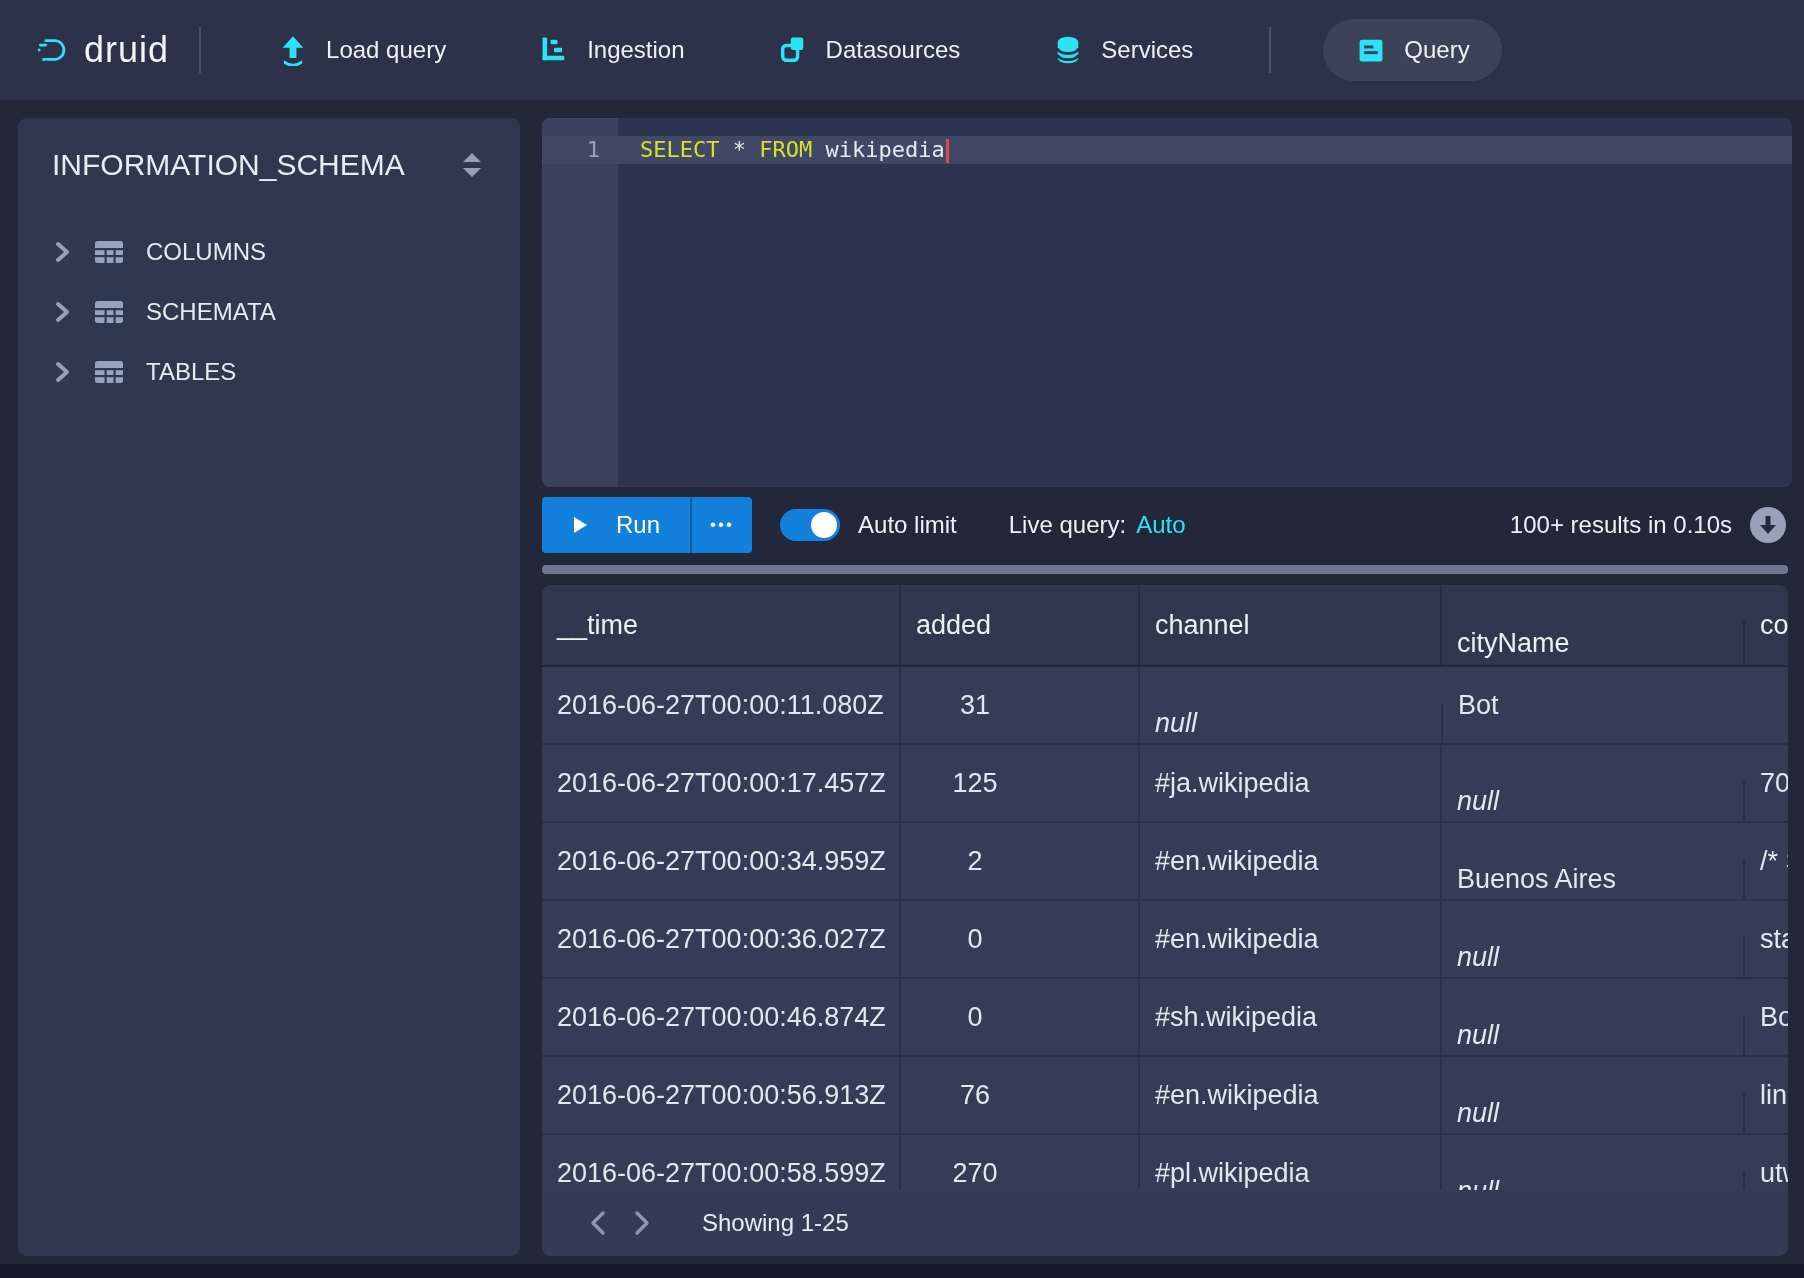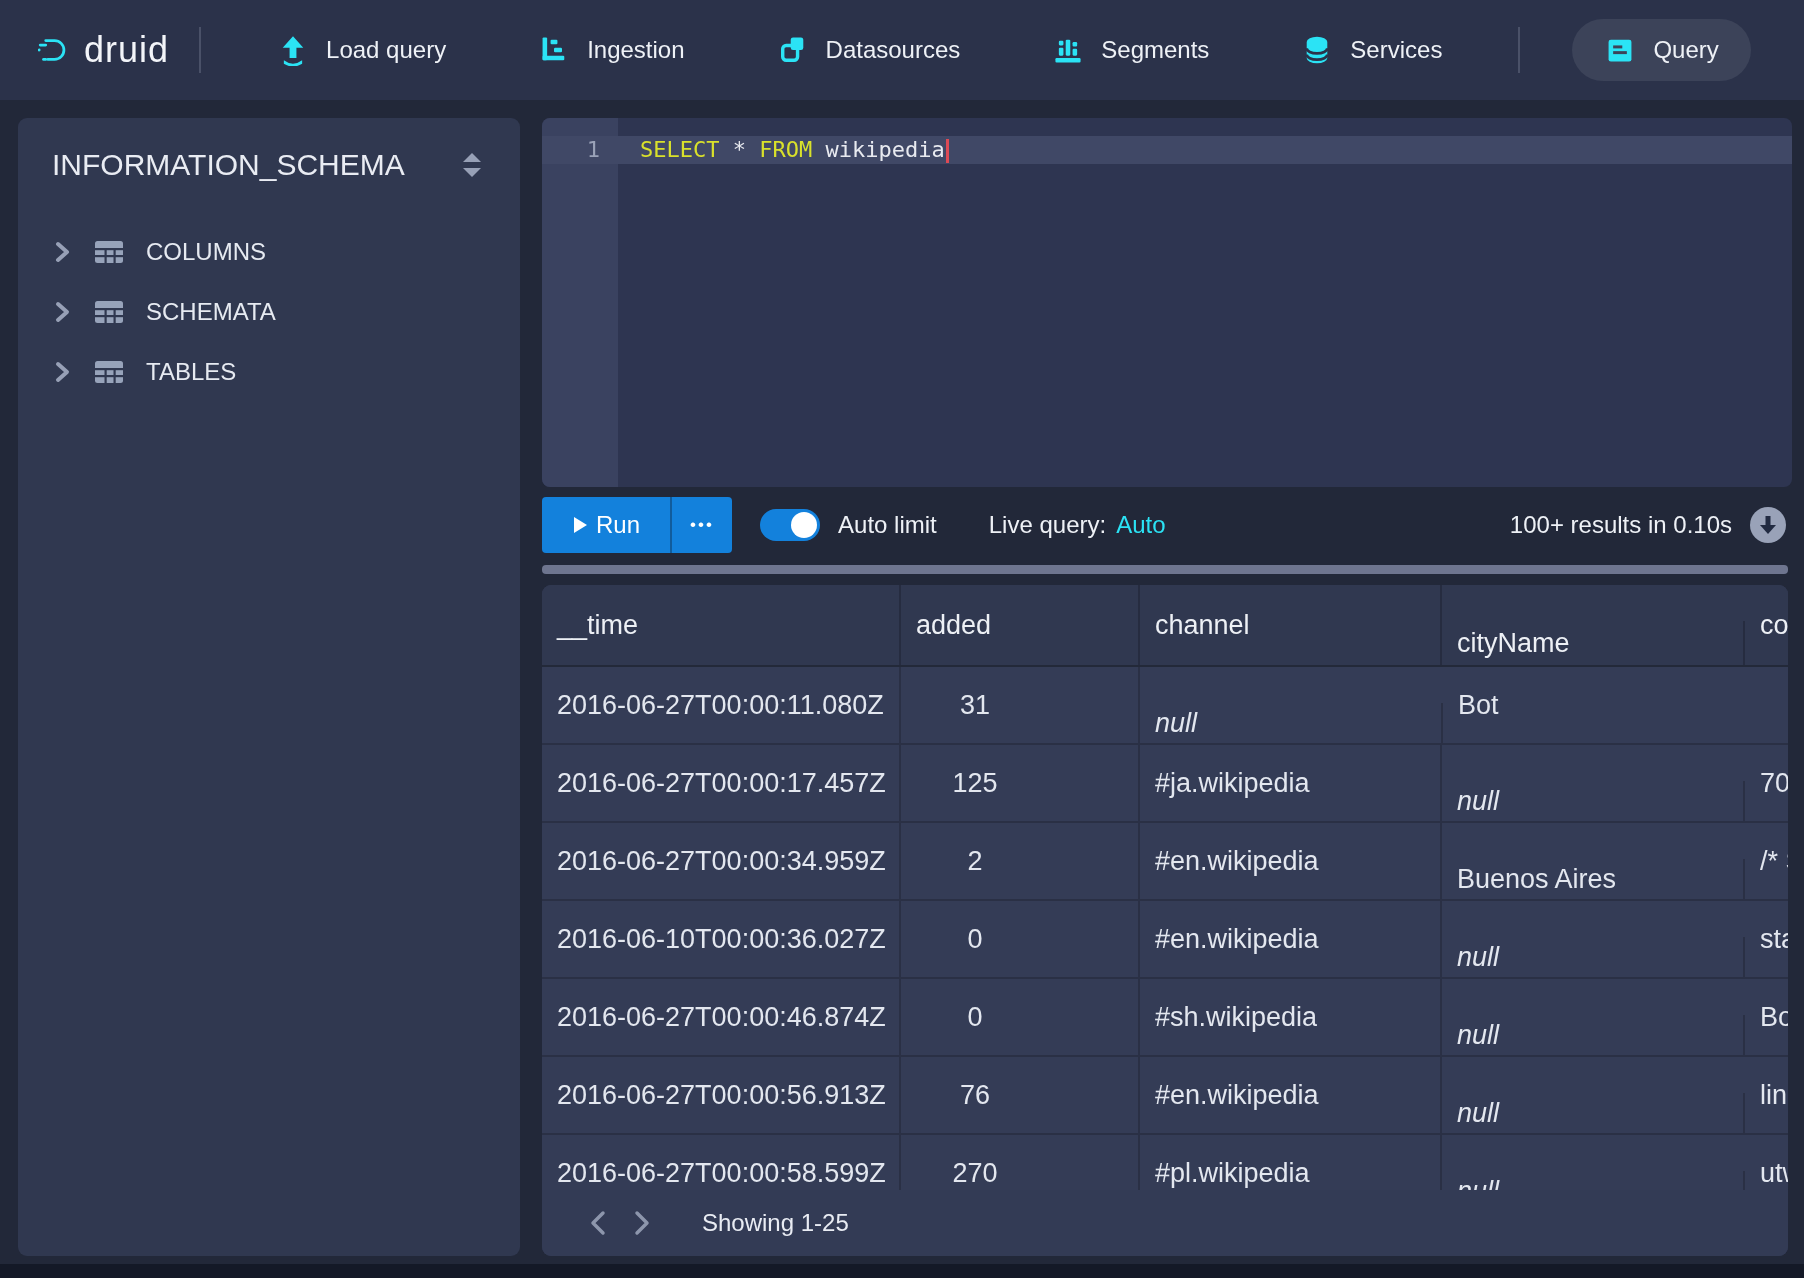--- a/index.html
+++ b/index.html
@@ -60,21 +60,21 @@
   }
   .tok-kw { color:#d9e12b; }
   .tok-plain { color:#e8eaf0; }
   .cursor { display:inline-block; width:3px; height:24px; background:#dd4a55; vertical-align:middle; margin-left:1px; }
   
   .runbar {
     position:absolute; left:542px; top:487px; width:1246px; height:76px;
     display:flex; align-items:center;
   }
   .btn-run { display:flex; height:56px; background:#1381dc; border-radius:4px; overflow:hidden; cursor:pointer; }
-  .run-main { display:flex; align-items:center; gap:8px; padding:0 30px; }
+  .run-main { display:flex; align-items:center; gap:28px; padding:0 30px; }
   .run-label { font-size:24px; color:#ffffff; }
   .run-sep { width:2px; background:rgba(15,22,36,0.35); }
   .run-more { width:60px; display:flex; align-items:center; justify-content:center; color:#fff; font-size:17px; letter-spacing:2px; }
   .toggle { position:relative; width:60px; height:32px; border-radius:16px; background:#1381dc; margin-left:28px; cursor:pointer; }
   .toggle .knob { position:absolute; right:3px; top:3px; width:26px; height:26px; border-radius:50%; background:#fff; }
   .auto-limit-label { font-size:24px; margin-left:18px; }
   .live-wrap { margin-left:52px; font-size:24px; display:flex; gap:10px; }
   .live-val { color:#2be3f5; cursor:pointer; }
   .rb-spacer { flex:1; }
   .results-stat { font-size:24px; }
@@ -148,31 +148,20 @@
       <span>Ingestion</span>
     </div>
     <div class="nav-item">
       <svg class="nav-icon" viewBox="0 0 28 28">
         <rect x="12" y="3" width="11" height="11" rx="2" fill="#2be3f5"></rect>
         <rect x="5" y="10" width="13" height="13" rx="3" fill="none" stroke="#2be3f5" stroke-width="3"></rect>
       </svg>
       <span>Datasources</span>
     </div>
     <div class="nav-item">
-      <svg class="nav-icon" viewBox="0 0 28 28" fill="#2be3f5">
-        <rect x="3" y="21" width="22" height="4" rx="1"></rect>
-        <rect x="6" y="12" width="4" height="7" rx="1"></rect>
-        <rect x="6" y="6" width="4" height="4" rx="1"></rect>
-        <rect x="12" y="5" width="4" height="14" rx="1"></rect>
-        <rect x="18" y="13" width="4" height="6" rx="1"></rect>
-        <rect x="18" y="7" width="4" height="4" rx="1"></rect>
-      </svg>
-      <span>Segments</span>
-    </div>
-    <div class="nav-item">
       <svg class="nav-icon" viewBox="0 0 28 28">
         <path d="M5 7 a9 4.5 0 0 1 18 0 v14 a9 4.5 0 0 1 -18 0 z" fill="#2be3f5"></path>
         <path d="M5 12.5 a9 4.5 0 0 0 18 0" fill="none" stroke="#2b324a" stroke-width="2.4"></path>
         <path d="M5 18 a9 4.5 0 0 0 18 0" fill="none" stroke="#2b324a" stroke-width="2.4"></path>
       </svg>
       <span>Services</span>
     </div>
 
     <div class="nav-divider"></div>
 
@@ -298,21 +287,21 @@
     <div class="td c-comment">70:</div>
   </div>
         <div class="tr">
     <div class="td c-time">2016-06-27T00:00:34.959Z</div>
     <div class="td c-added">2</div>
     <div class="td c-channel">#en.wikipedia</div>
     <div class="td c-city">Buenos Aires</div>
     <div class="td c-comment">/* S</div>
   </div>
         <div class="tr">
-    <div class="td c-time">2016-06-10T00:00:36.027Z</div>
+    <div class="td c-time">2016-06-27T00:00:36.027Z</div>
     <div class="td c-added">0</div>
     <div class="td c-channel">#en.wikipedia</div>
     <div class="td c-city null-val">null</div>
     <div class="td c-comment">stat</div>
   </div>
         <div class="tr">
     <div class="td c-time">2016-06-27T00:00:46.874Z</div>
     <div class="td c-added">0</div>
     <div class="td c-channel">#sh.wikipedia</div>
     <div class="td c-city null-val">null</div>

